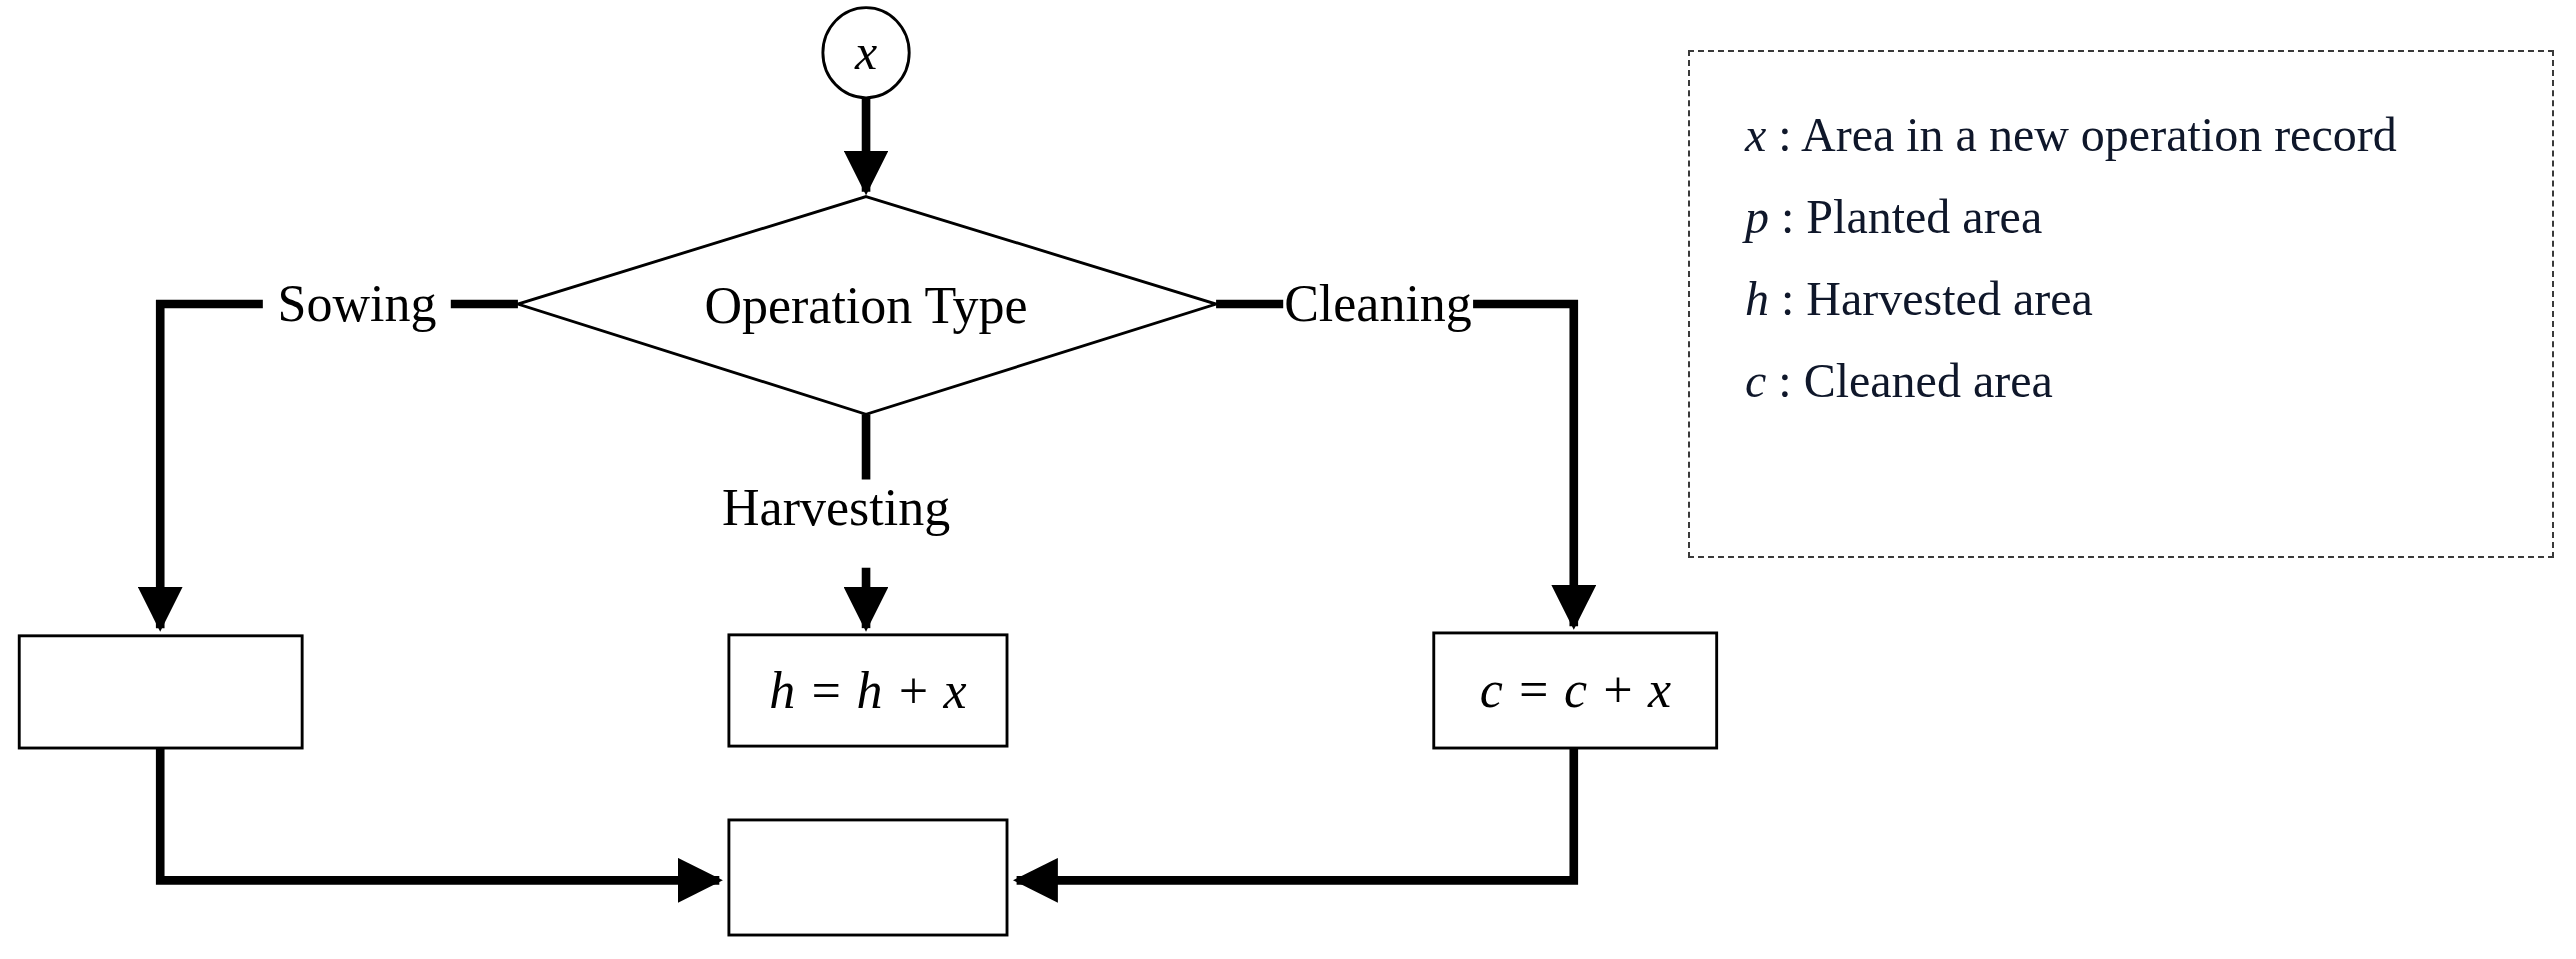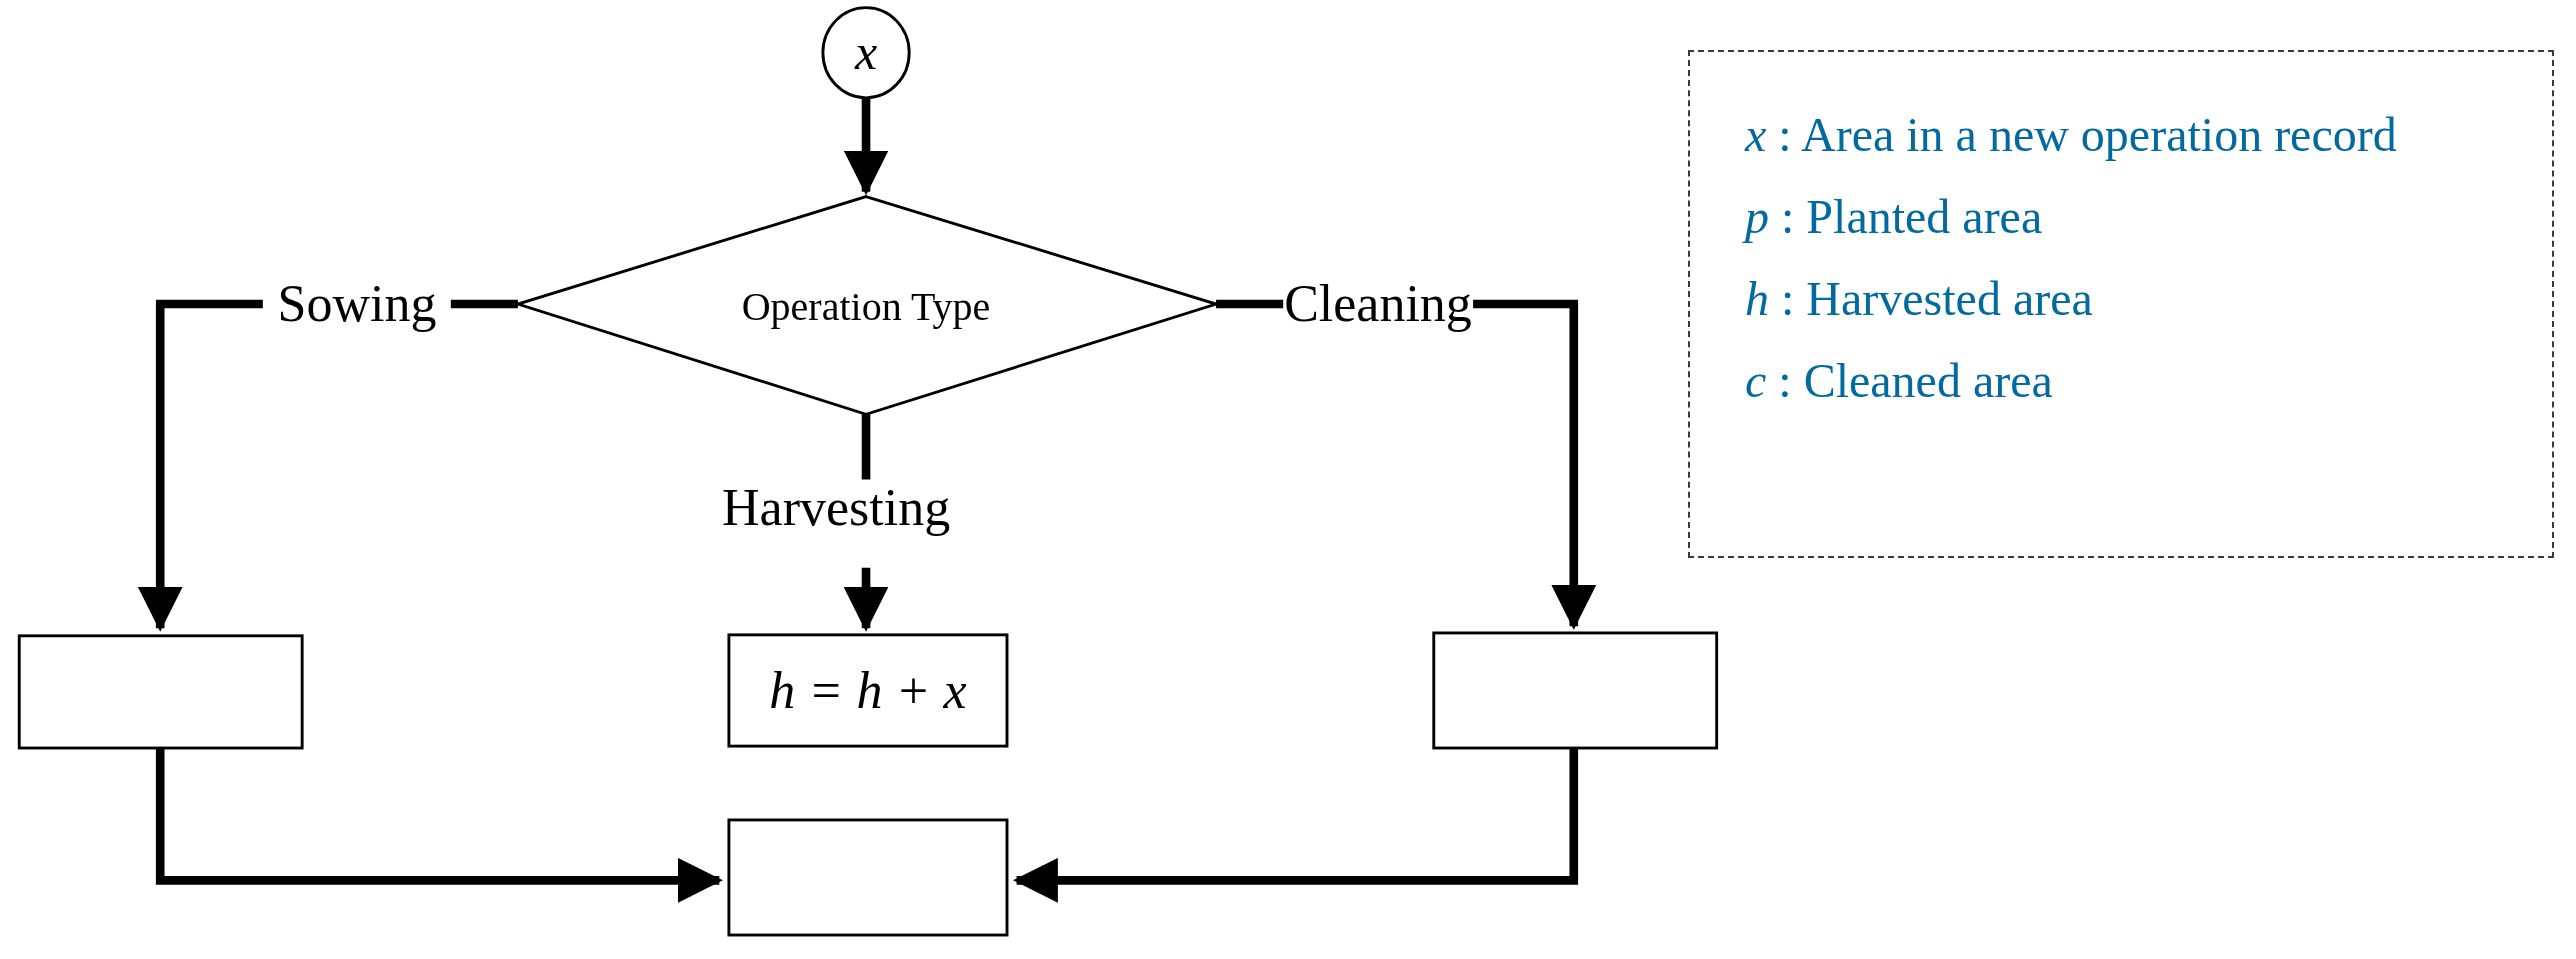--- a/index.html
+++ b/index.html
@@ -33,22 +33,21 @@
   
   .node-text {
     font-size: 52px;
     line-height: 1;
   }
   .edge-label {
     font-size: 52px;
     line-height: 1;
   }
   .decision-text {
-    font-size: 40px;
-    margin-top: 7px;
+    font-size: 52px;
   }
   .start-text {
     font-size: 50px;
   }
   
   #legend-box {
     position: absolute;
     left: 1688px;
     top: 50px;
     width: 866px;
@@ -59,21 +58,21 @@
   }
   #legend-list {
     position: absolute;
     left: 1745px;
     top: 94px;
     width: 786px;
   }
   .legend-row {
     font-size: 48px;
     line-height: 82px;
-    color: #0369a1;
+    color: #0f172a;
     white-space: nowrap;
   }
   .legend-sym {
     font-style: italic;
   }
   .legend-desc {
     font-style: normal;
   }
 </style>
 </head>
@@ -127,20 +126,21 @@
 
   <div class="lbl edge-label" style="left:263px; top:278px; width:188px; text-align:center;">Sowing</div>
 
   <div class="lbl edge-label" style="left:722px; top:482px; width:288px; text-align:left;">Harvesting</div>
 
   <div class="lbl edge-label" style="left:1283px; top:278px; width:190px; text-align:center;">Cleaning</div>
 
 
   <div class="lbl node-text math" style="left:729px; top:665px; width:278px; text-align:center;">h = h + x</div>
 
+  <div class="lbl node-text math" style="left:1434px; top:664px; width:283px; text-align:center;">c = c + x</div>
 
 
   <div id="legend-box"></div>
 
   <div id="legend-list">
     <div class="legend-row">
       <span class="legend-sym">x</span><span class="legend-desc"> : </span><span class="legend-desc">Area in a new operation record</span>
     </div>
     <div class="legend-row">
       <span class="legend-sym">p</span><span class="legend-desc"> : </span><span class="legend-desc">Planted area</span>

